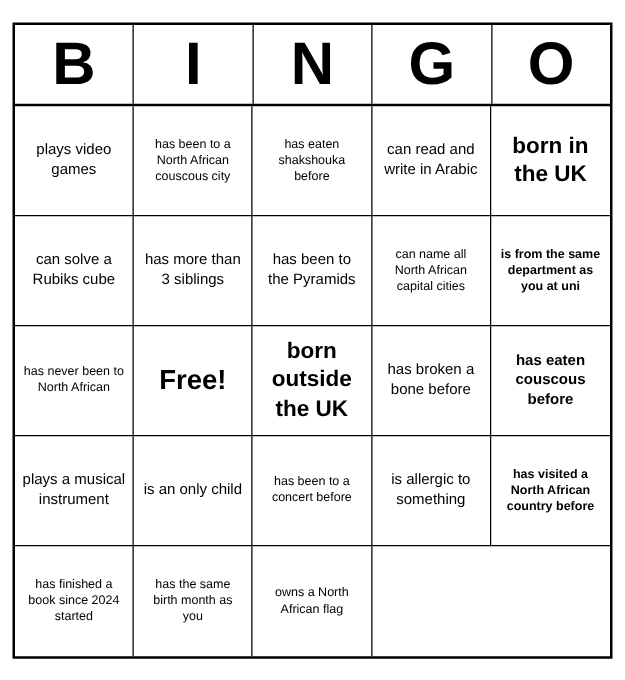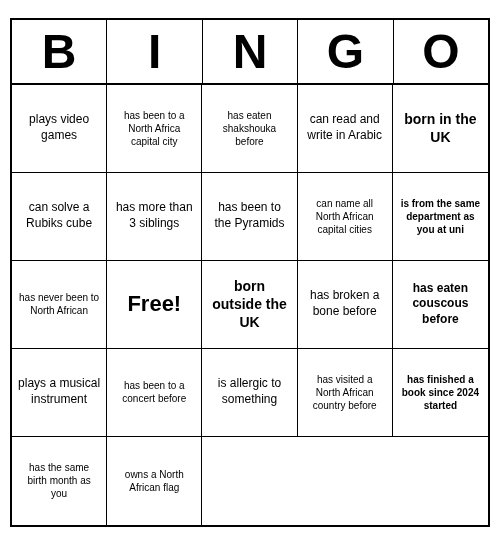--- a/index.html
+++ b/index.html
@@ -69,56 +69,57 @@
     .bingo-cell:nth-child(n+21) {
       border-bottom: none;
     }
 
     .bingo-cell.free {
       font-size: 22px;
       font-weight: bold;
     }
 
     .bingo-cell.large-text {
-      font-size: 14px;
+      font-size: 18px;
       font-weight: bold;
     }
 
     .bingo-cell.small-text {
       font-size: 10px;
     }
   </style>
 </head>
 <body>
 
 <div class="bingo-card">
   <div class="bingo-header">
   <div class="bingo-header-cell">B</div>
       <div class="bingo-header-cell">I</div>
       <div class="bingo-header-cell">N</div>
       <div class="bingo-header-cell">G</div>
       <div class="bingo-header-cell">O</div>
     </div>
   <div class="bingo-grid">
   <div class="bingo-cell">plays video games</div>
-      <div class="bingo-cell small-text">has been to a North Africa capital city</div>
+      <div class="bingo-cell small-text">has been to a North African couscous city</div>
       <div class="bingo-cell small-text">has eaten shakshouka before</div>
       <div class="bingo-cell">can read and write in Arabic</div>
       <div class="bingo-cell large-text">born in the UK</div>
       <div class="bingo-cell">can solve a Rubiks cube</div>
       <div class="bingo-cell">has more than 3 siblings</div>
       <div class="bingo-cell">has been to the Pyramids</div>
       <div class="bingo-cell small-text">can name all North African capital cities</div>
       <div class="bingo-cell small-text">is from the same department as you at uni</div>
       <div class="bingo-cell small-text">has never been to North African</div>
       <div class="bingo-cell free">Free!</div>
       <div class="bingo-cell large-text">born outside the UK</div>
       <div class="bingo-cell">has broken a bone before</div>
       <div class="bingo-cell">has eaten couscous before</div>
       <div class="bingo-cell">plays a musical instrument</div>
+      <div class="bingo-cell">is an only child</div>
       <div class="bingo-cell small-text">has been to a concert before</div>
       <div class="bingo-cell">is allergic to something</div>
       <div class="bingo-cell small-text">has visited a North African country before</div>
       <div class="bingo-cell small-text">has finished a book since 2024 started</div>
       <div class="bingo-cell small-text">has the same birth month as you</div>
       <div class="bingo-cell small-text">owns a North African flag</div>
     </div>
 </div>
 
 </body></html>

